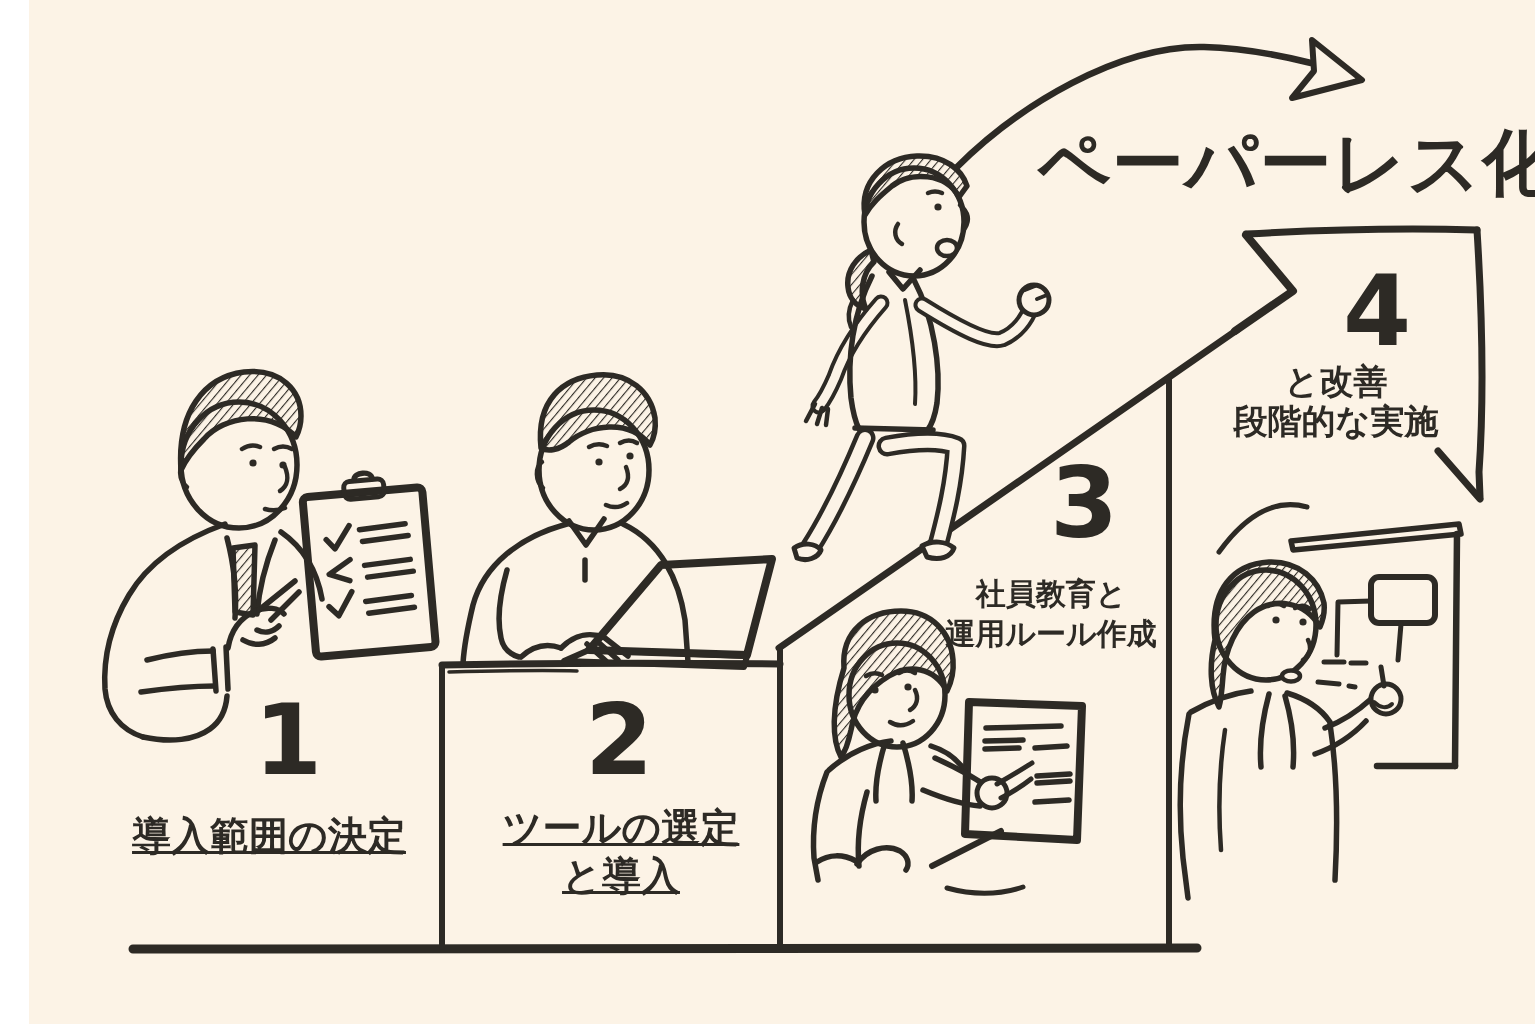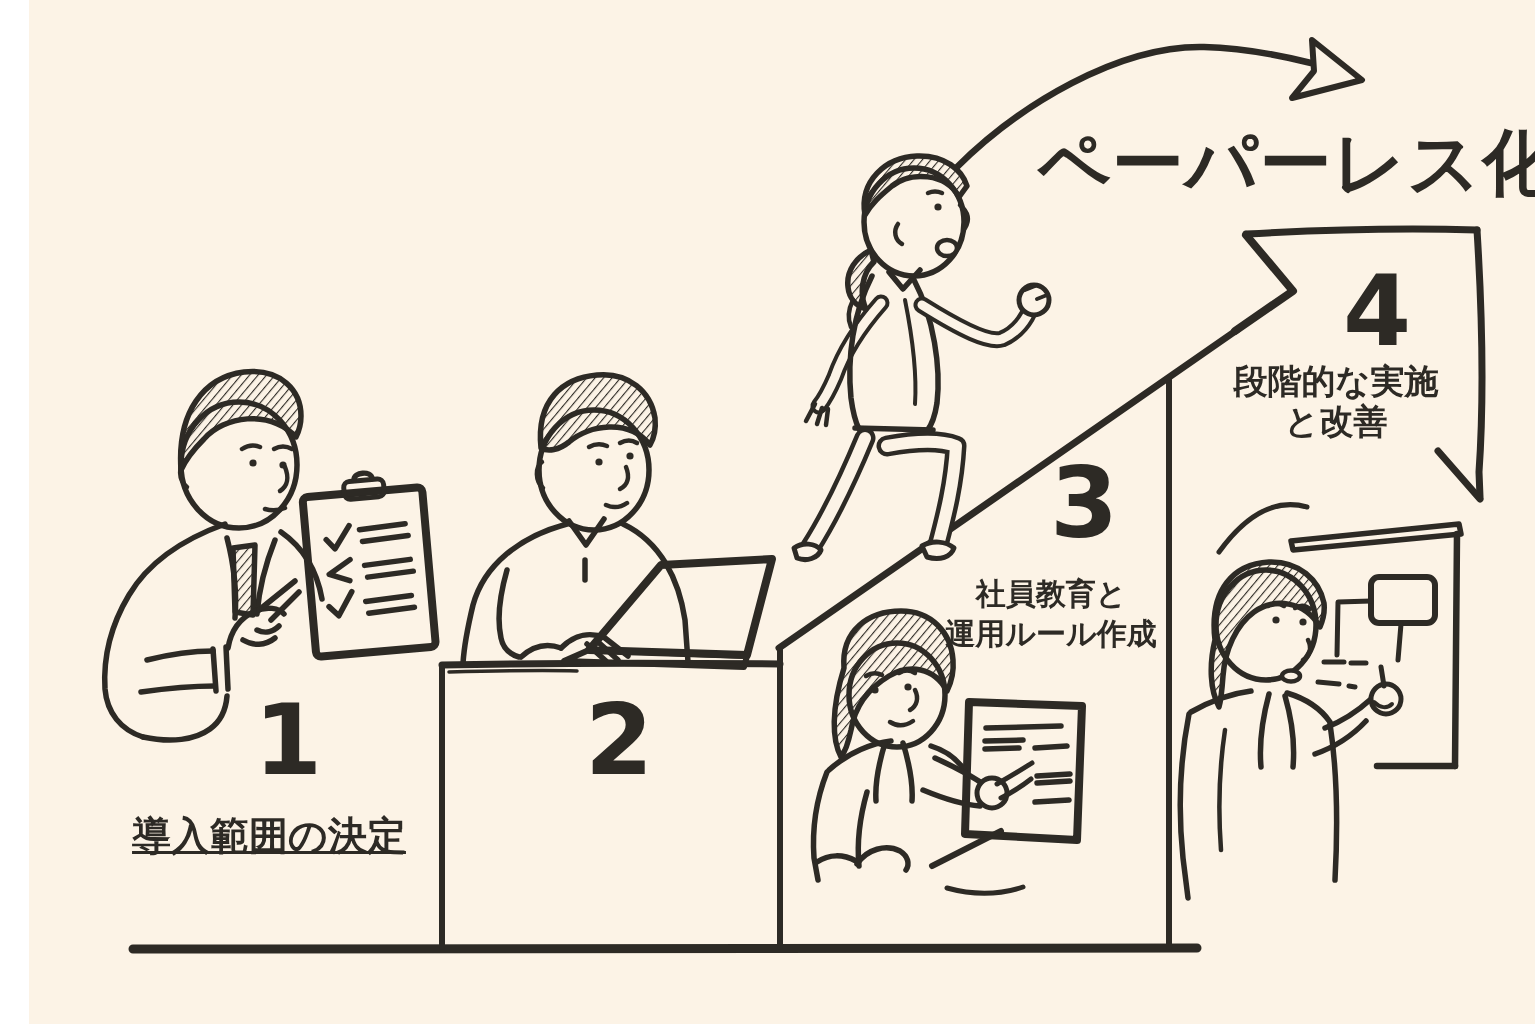--- a/index.html
+++ b/index.html
@@ -244,26 +244,30 @@
       </g>
     </g>
   </svg>
 
   <div class="txt title" style="left:1267px;top:164px;">ペーパーレス化</div>
 
   <div class="txt num" style="left:259px;top:740px;">1</div>
   <div class="txt lbl" style="left:240px;top:836px;">導入範囲の決定</div>
 
   <div class="txt num" style="left:590px;top:740px;">2</div>
+  <div class="txt lbl" style="left:592px;top:852px;">
+    <div>ツールの選定</div>
+    <div>と導入</div>
+  </div>
 
   <div class="txt num" style="left:1055px;top:503px;">3</div>
   <div class="txt lbl-sm" style="left:1022px;top:614px;font-size:30px;">
     <div>社員教育と</div>
     <div>運用ルール作成</div>
   </div>
 
   <div class="txt num" style="left:1348px;top:311px;">4</div>
   <div class="txt lbl-sm" style="left:1307px;top:401px;">
+    <div>と改善</div>
     <div>段階的な実施</div>
-    <div>と改善</div>
   </div>
 
 </div>
 
 </body></html>

